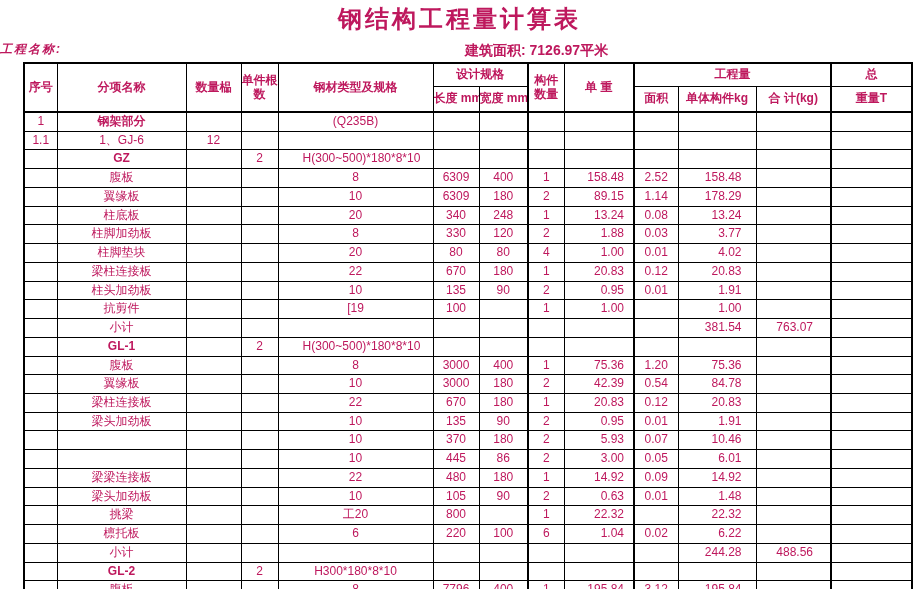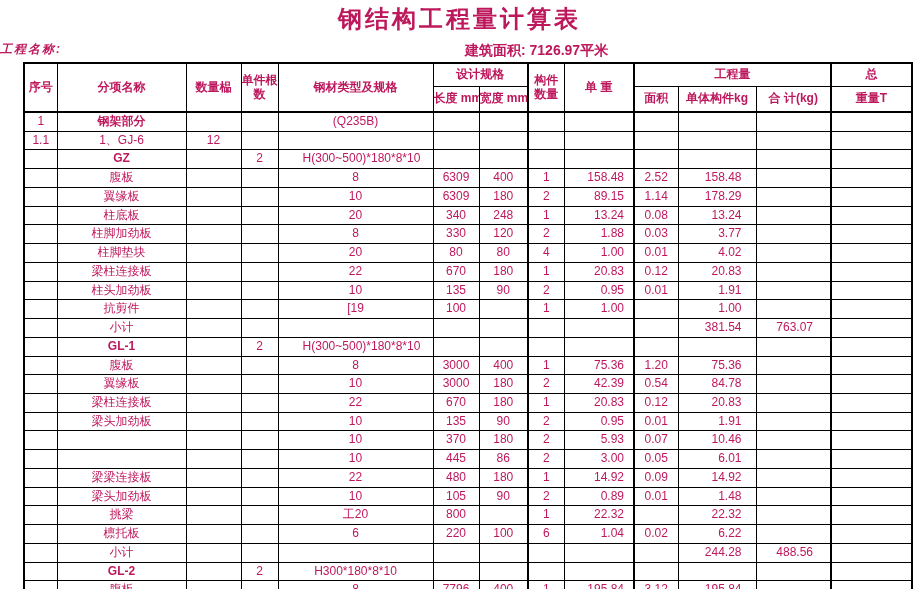--- a/index.html
+++ b/index.html
@@ -379,21 +379,21 @@
         </tr>
         <tr>
           <td class="c1"></td>
           <td class="c2">梁头加劲板</td>
           <td class="c3"></td>
           <td class="c4"></td>
           <td class="c5">10</td>
           <td class="c6">105</td>
           <td class="c7">90</td>
           <td class="c8 tl">2</td>
-          <td class="c9">0.89</td>
+          <td class="c9">0.63</td>
           <td class="c10 tl">0.01</td>
           <td class="c11">1.48</td>
           <td class="c12"></td>
           <td class="c13 tl"></td>
         </tr>
         <tr>
           <td class="c1"></td>
           <td class="c2">挑梁</td>
           <td class="c3"></td>
           <td class="c4"></td>

